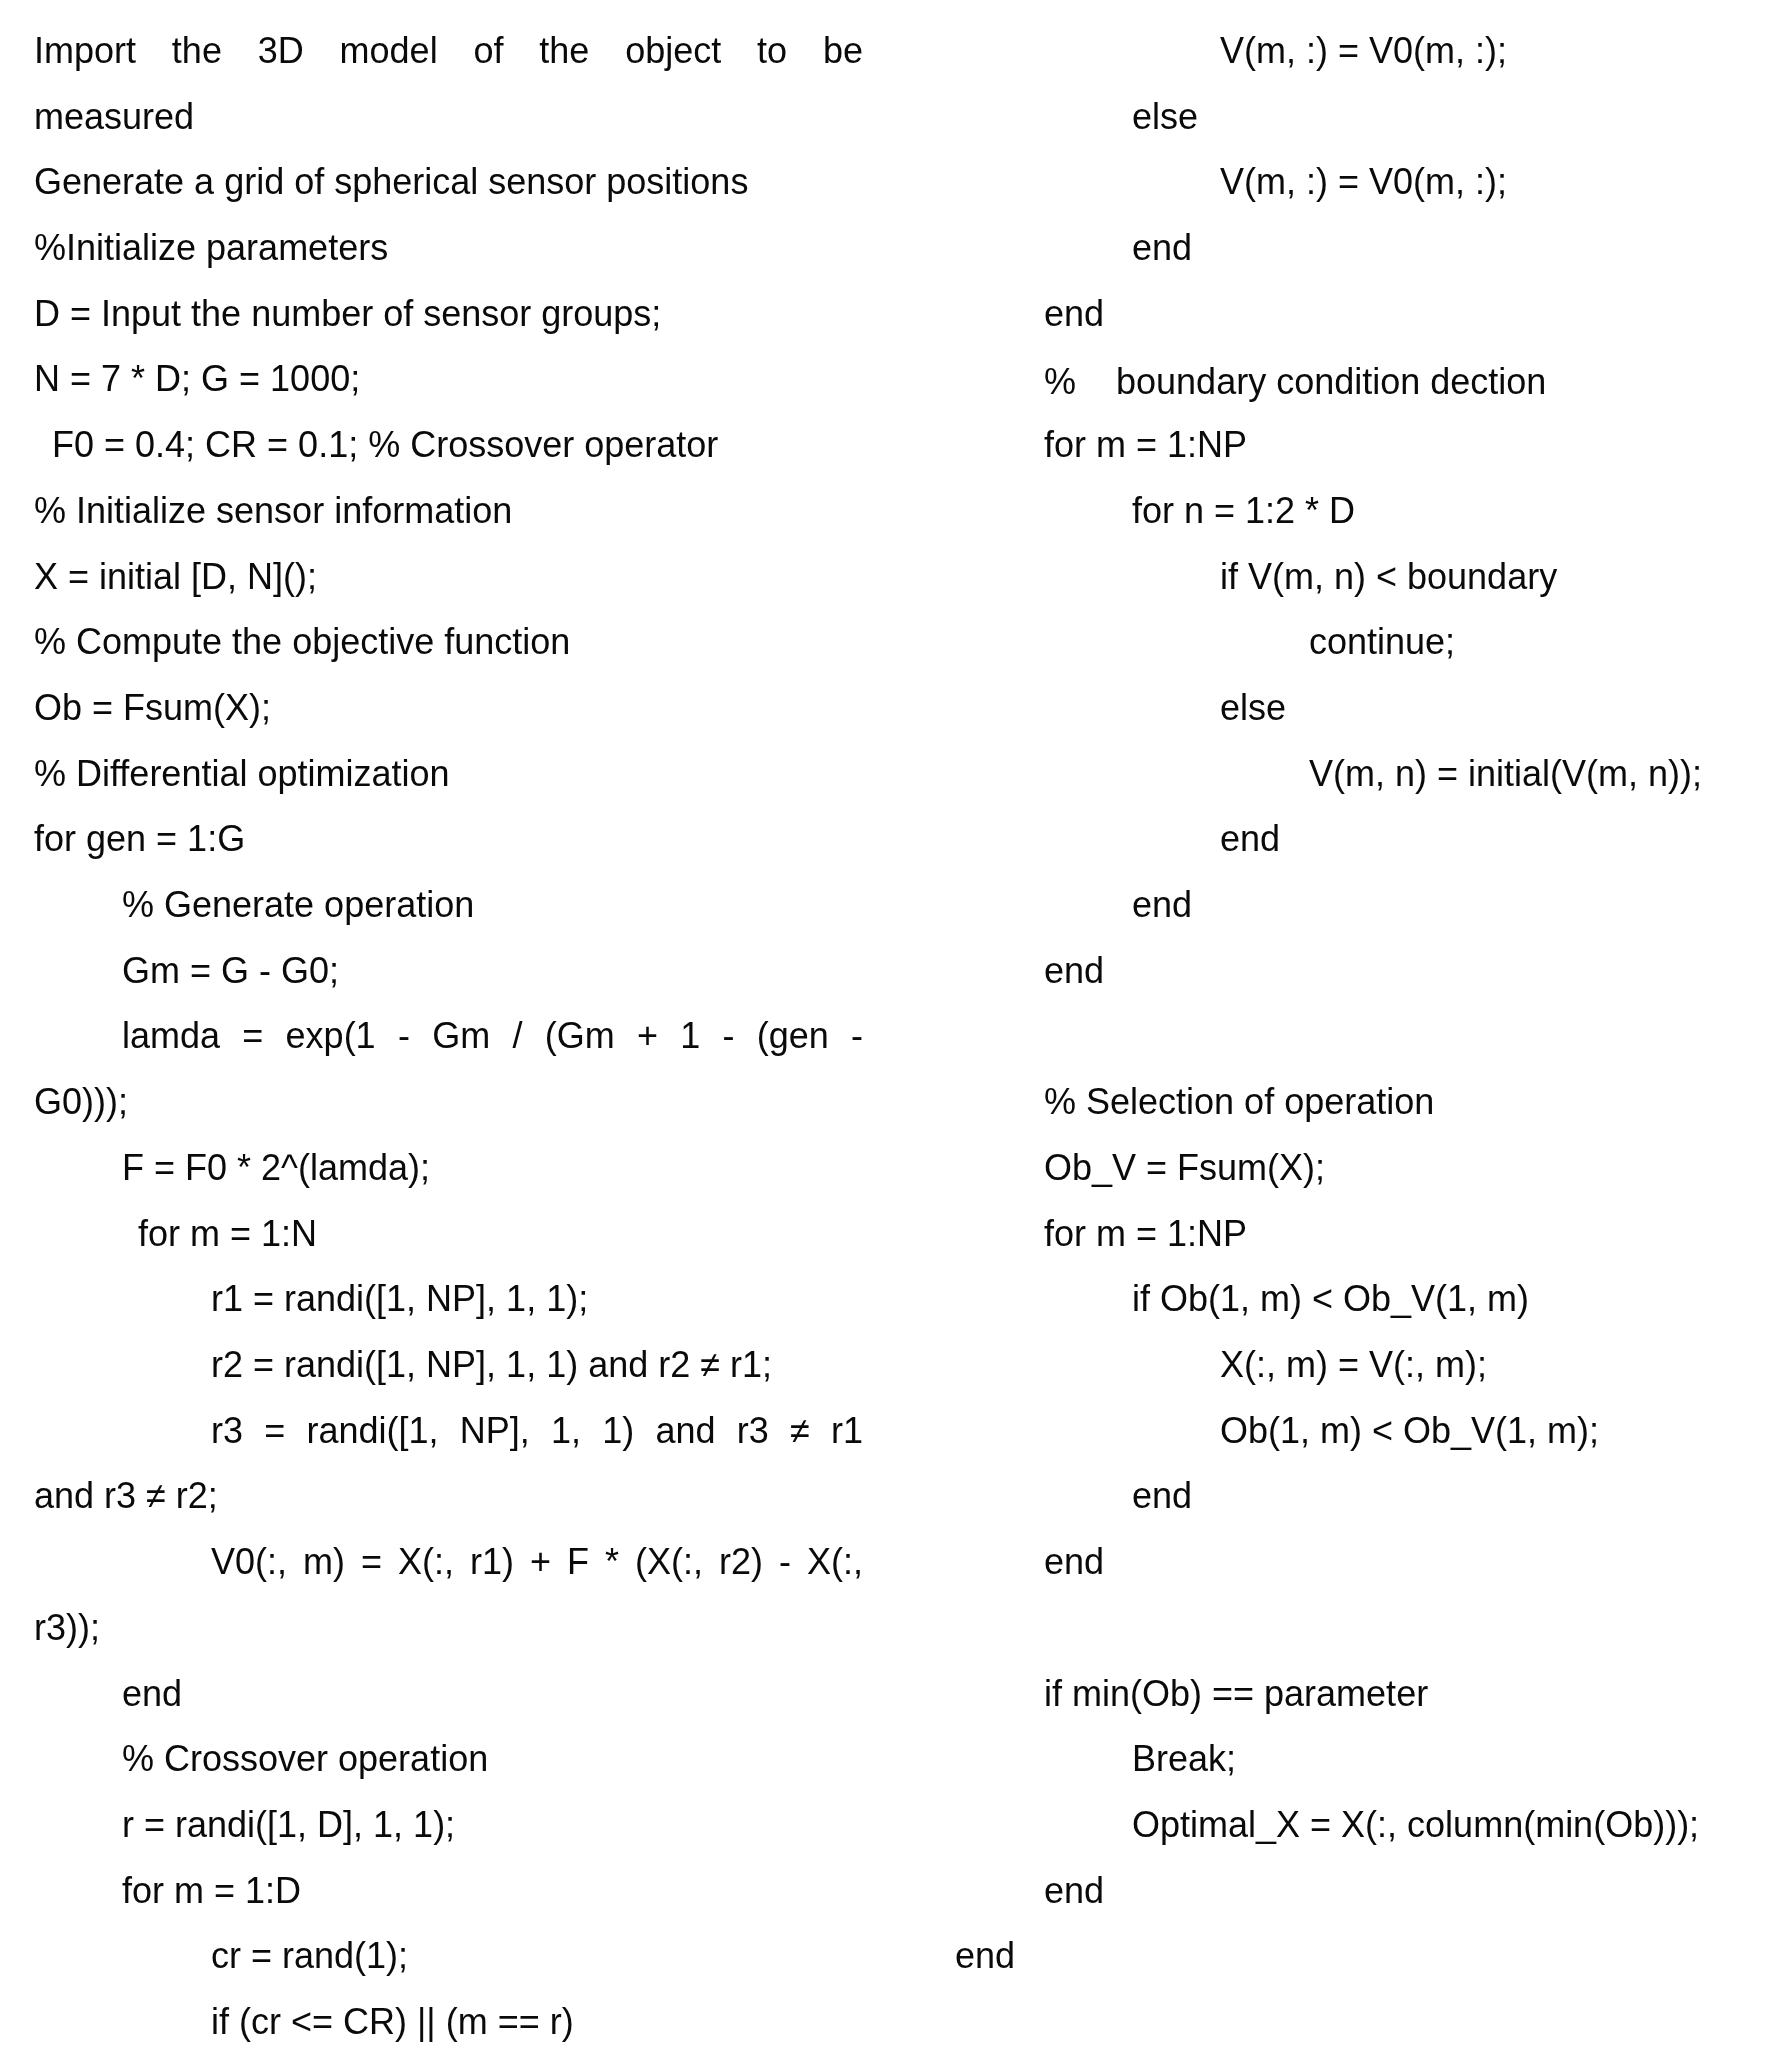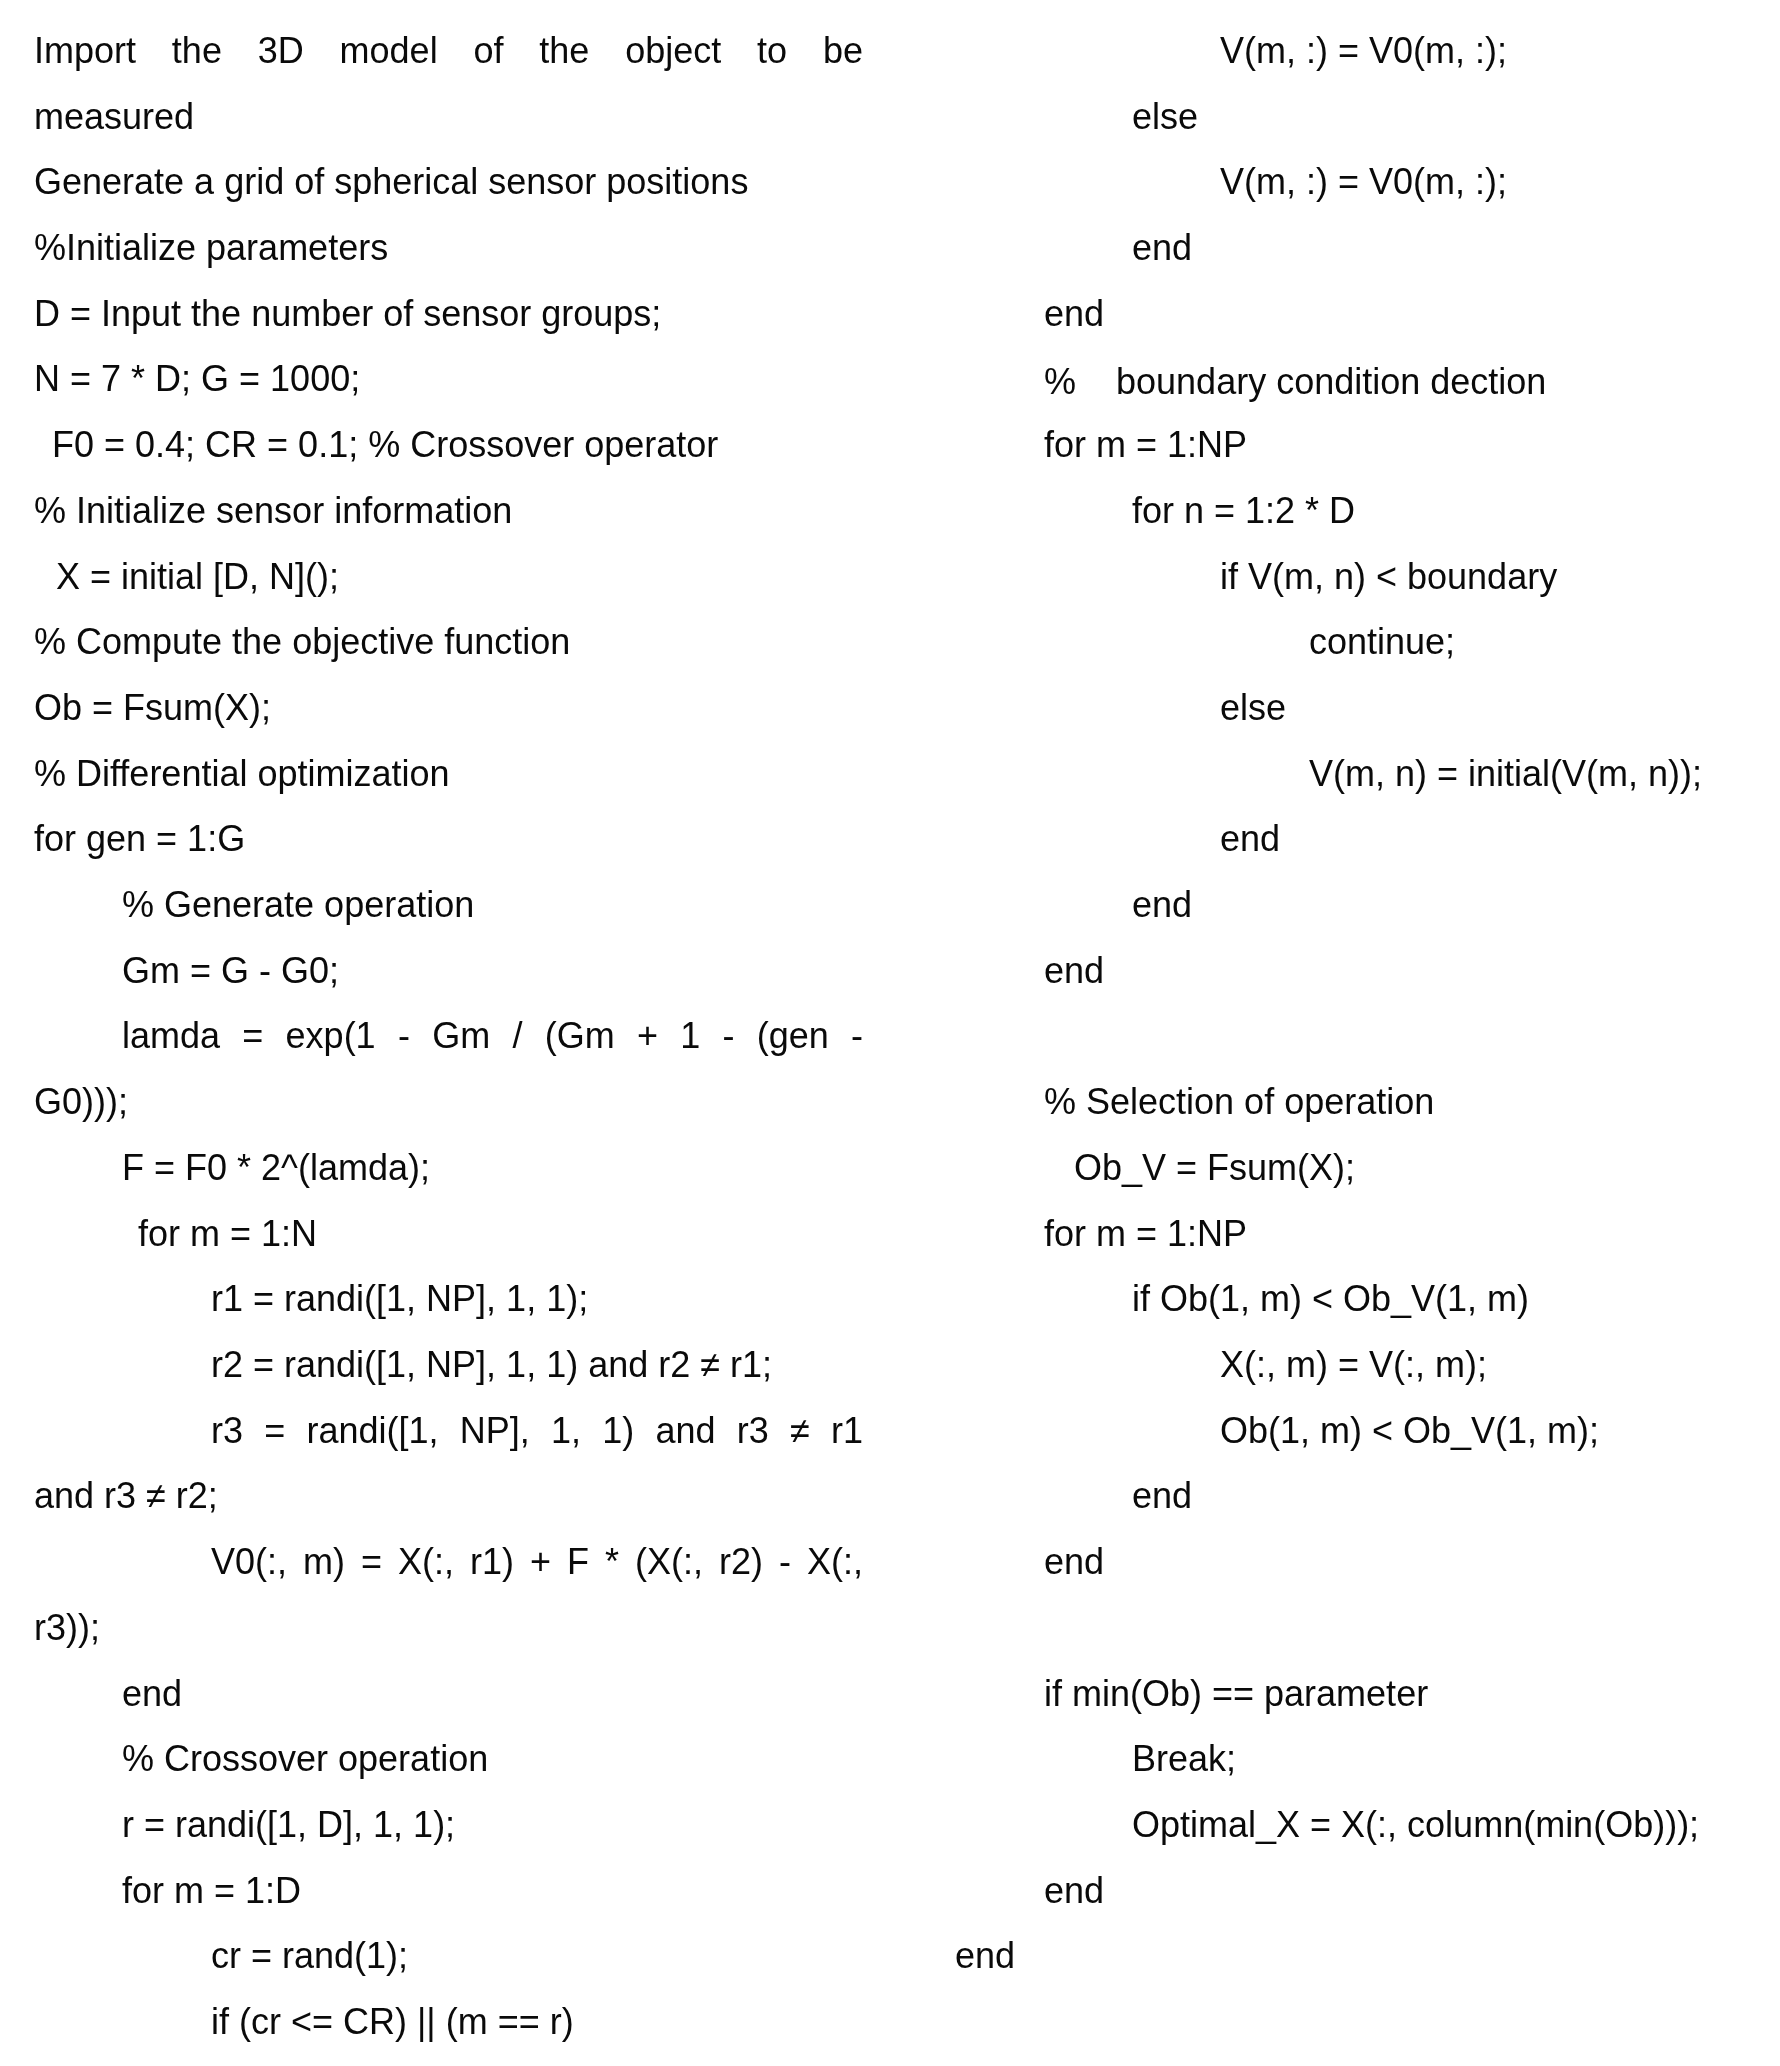--- a/index.html
+++ b/index.html
@@ -26,21 +26,21 @@
 <div id="doc">
   <div id="left-col">
       <div class="ln just" style="left: 34px; top: 18px; width: 829px;">Import the 3D model of the object to be</div>
       <div class="ln" style="left: 34px; top: 84px;">measured</div>
       <div class="ln" style="left: 34px; top: 149px;">Generate a grid of spherical sensor positions</div>
       <div class="ln" style="left: 34px; top: 215px;">%Initialize parameters</div>
       <div class="ln" style="left: 34px; top: 281px;">D = Input the number of sensor groups;</div>
       <div class="ln" style="left: 34px; top: 346px;">N = 7 * D; G = 1000;</div>
       <div class="ln" style="left: 52px; top: 412px;">F0 = 0.4; CR = 0.1; % Crossover operator</div>
       <div class="ln" style="left: 34px; top: 478px;">% Initialize sensor information</div>
-      <div class="ln" style="left: 34px; top: 544px; margin-left: 22px;">X = initial [D, N]();</div>
+      <div class="ln" style="left: 34px; top: 544px;">X = initial [D, N]();</div>
       <div class="ln" style="left: 34px; top: 609px;">% Compute the objective function</div>
       <div class="ln" style="left: 34px; top: 675px;">Ob = Fsum(X);</div>
       <div class="ln" style="left: 34px; top: 741px;">% Differential optimization</div>
       <div class="ln" style="left: 34px; top: 806px;">for gen = 1:G</div>
       <div class="ln" style="left: 122px; top: 872px;">% Generate operation</div>
       <div class="ln" style="left: 122px; top: 938px;">Gm = G - G0;</div>
       <div class="ln just" style="left: 122px; top: 1003px; width: 741px;">lamda = exp(1 - Gm / (Gm + 1 - (gen -</div>
       <div class="ln" style="left: 34px; top: 1069px;">G0)));</div>
       <div class="ln" style="left: 122px; top: 1135px;">F = F0 * 2^(lamda);</div>
       <div class="ln" style="left: 138px; top: 1201px;">for m = 1:N</div>
@@ -68,21 +68,21 @@
       <div class="ln" style="left: 1132px; top: 478px;">for n = 1:2 * D</div>
       <div class="ln" style="left: 1220px; top: 544px;">if V(m, n) &lt; boundary</div>
       <div class="ln" style="left: 1309px; top: 609px;">continue;</div>
       <div class="ln" style="left: 1220px; top: 675px;">else</div>
       <div class="ln" style="left: 1309px; top: 741px;">V(m, n) = initial(V(m, n));</div>
       <div class="ln" style="left: 1220px; top: 806px;">end</div>
       <div class="ln" style="left: 1132px; top: 872px;">end</div>
       <div class="ln" style="left: 1044px; top: 938px;">end</div>
       <div class="ln" style="left: 1044px; top: 1003px;"></div>
       <div class="ln" style="left: 1044px; top: 1069px;">% Selection of operation</div>
-      <div class="ln" style="left: 1044px; top: 1135px; margin-left: 30px;">Ob_V = Fsum(X);</div>
+      <div class="ln" style="left: 1044px; top: 1135px;">Ob_V = Fsum(X);</div>
       <div class="ln" style="left: 1044px; top: 1201px;">for m = 1:NP</div>
       <div class="ln" style="left: 1132px; top: 1266px;">if Ob(1, m) &lt; Ob_V(1, m)</div>
       <div class="ln" style="left: 1220px; top: 1332px;">X(:, m) = V(:, m);</div>
       <div class="ln" style="left: 1220px; top: 1398px;">Ob(1, m) &lt; Ob_V(1, m);</div>
       <div class="ln" style="left: 1132px; top: 1463px;">end</div>
       <div class="ln" style="left: 1044px; top: 1529px;">end</div>
       <div class="ln" style="left: 1044px; top: 1595px;"></div>
       <div class="ln" style="left: 1044px; top: 1661px;">if min(Ob) == parameter</div>
       <div class="ln" style="left: 1132px; top: 1726px;">Break;</div>
       <div class="ln" style="left: 1132px; top: 1792px;">Optimal_X = X(:, column(min(Ob)));</div>

